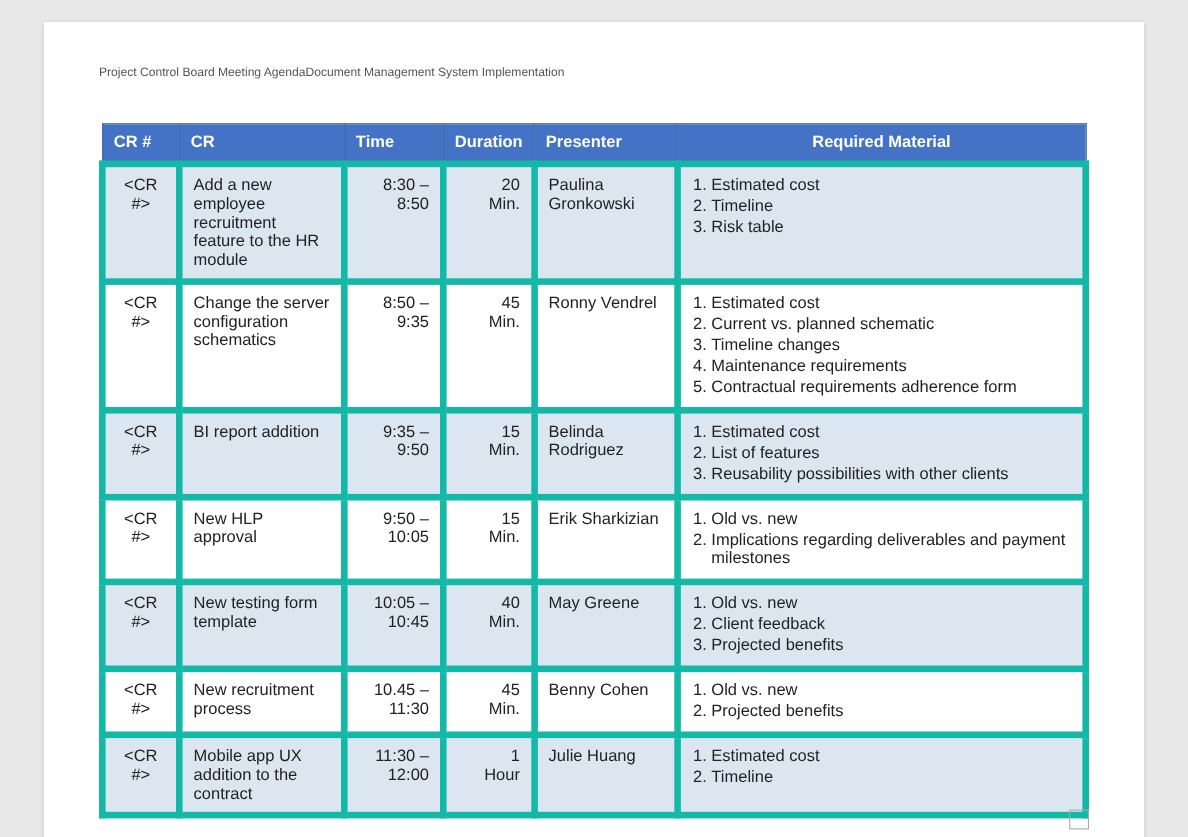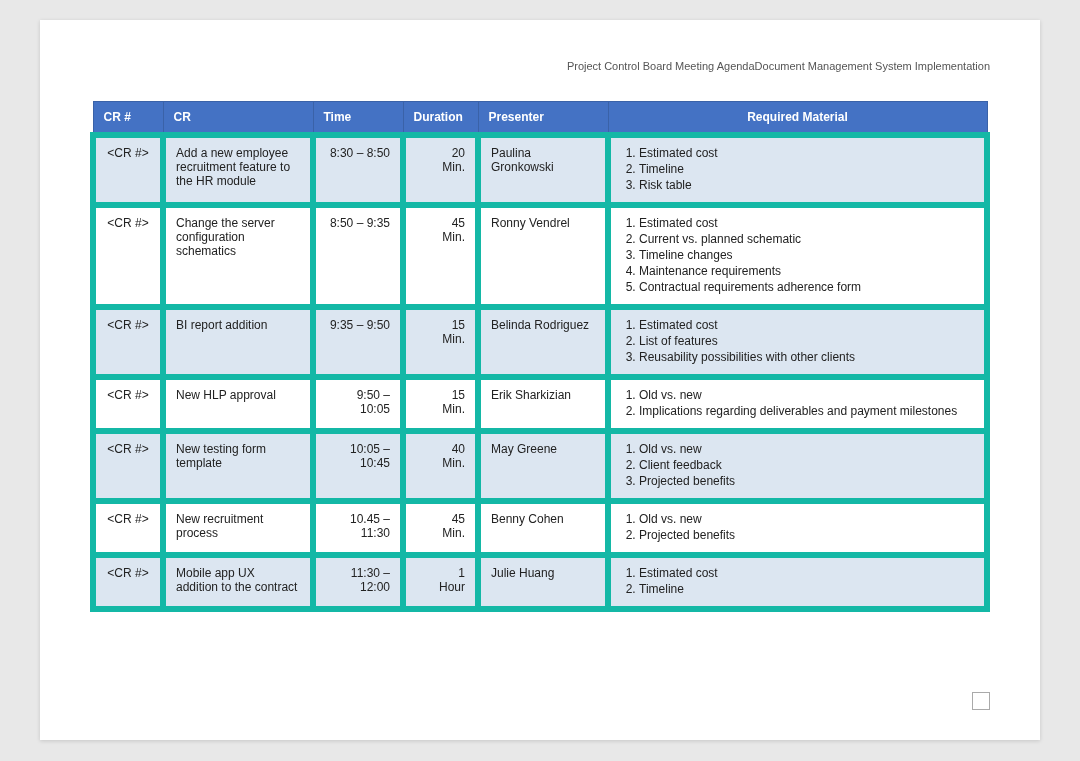--- a/index.html
+++ b/index.html
@@ -15,37 +15,37 @@
     .page {
       background: #fff;
       width: 1000px;
       min-height: 720px;
       padding: 40px 50px 40px 50px;
       position: relative;
       box-shadow: 0 1px 4px rgba(0,0,0,0.15);
     }
     .page-header {
       display: flex;
-      justify-content: flex-end;
-      margin-bottom: 29px;
+      justify-content: flex-start;
+      margin-bottom: 40px;
     }
     .page-header-left, .page-header-right {
       font-size: 11px;
       color: #555;
     }
     .section-title {
       font-size: 18px;
       font-weight: bold;
       color: #2a6db5;
       margin-bottom: 16px;
     }
     table {
       width: 100%;
       border-collapse: collapse;
-      font-size: 12px;
+      font-size: 15px;
     }
     thead tr {
       background-color: #4472c4;
       color: #fff;
     }
     thead th {
       padding: 8px 10px;
       text-align: left;
       font-weight: bold;
       border: 1px solid #3a62a8;

